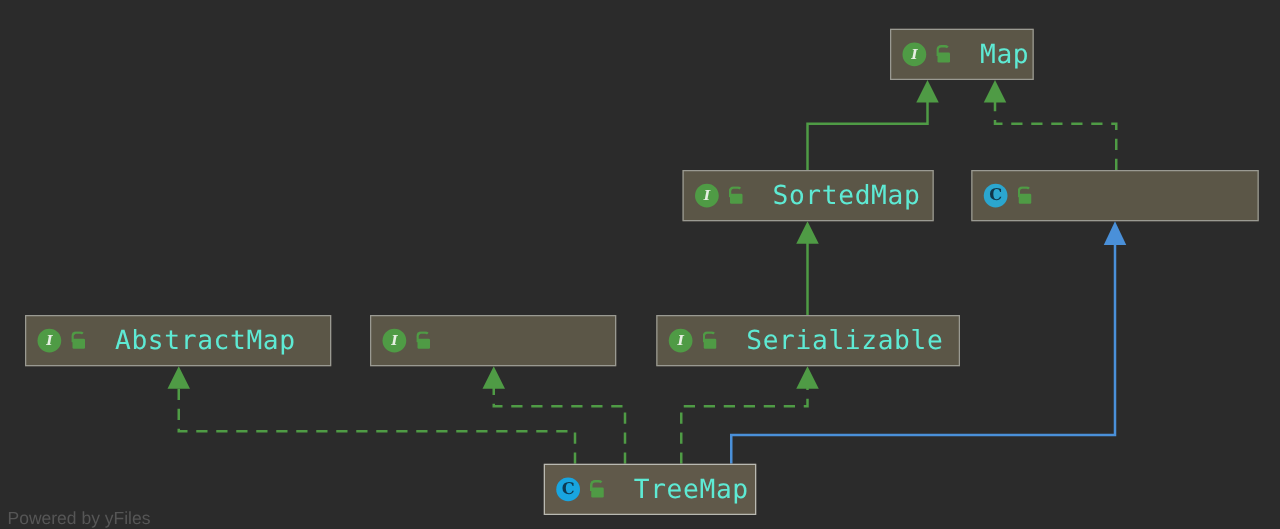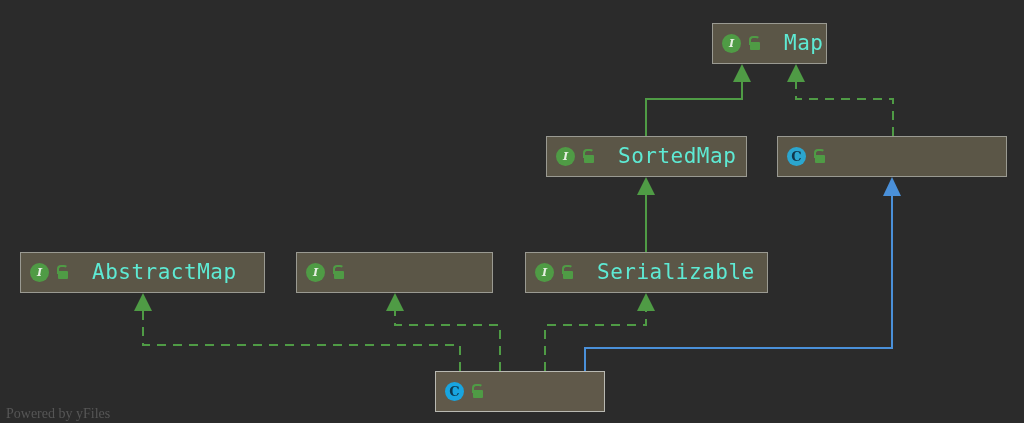--- a/index.html
+++ b/index.html
@@ -102,21 +102,21 @@
     font-family: "DejaVu Sans Mono", monospace;
     font-size: 21px;
     letter-spacing: 0.5px;
     line-height: 1;
   }
   #watermark {
     position: absolute;
     left: 6px;
     bottom: 1px;
     color: #565656;
-    font-family: Liberation Serif, serif;
+    font-family: Liberation Sans, sans-serif;
     font-size: 14px;
     user-select: none;
   }
 </style>
 </head>
 <body>
 
 <div id="diagram-canvas">
 
   <svg id="edge-layer" viewBox="0 0 1024 423" xmlns="http://www.w3.org/2000/svg">
@@ -208,17 +208,18 @@
     </span>
     <span class="node-label">Serializable</span>
   </div>
 
   <div class="uml-node selected" style="left:435px; top:371px; width:170px;">
     <span class="node-type-icon cls-bright">C</span>
     <span class="lock-icon">
       <span class="shackle"></span>
         <span class="body"></span>
     </span>
+    <span class="node-label">TreeMap</span>
   </div>
 
   <div id="watermark">Powered by yFiles</div>
 
 </div>
 
 </body></html>

